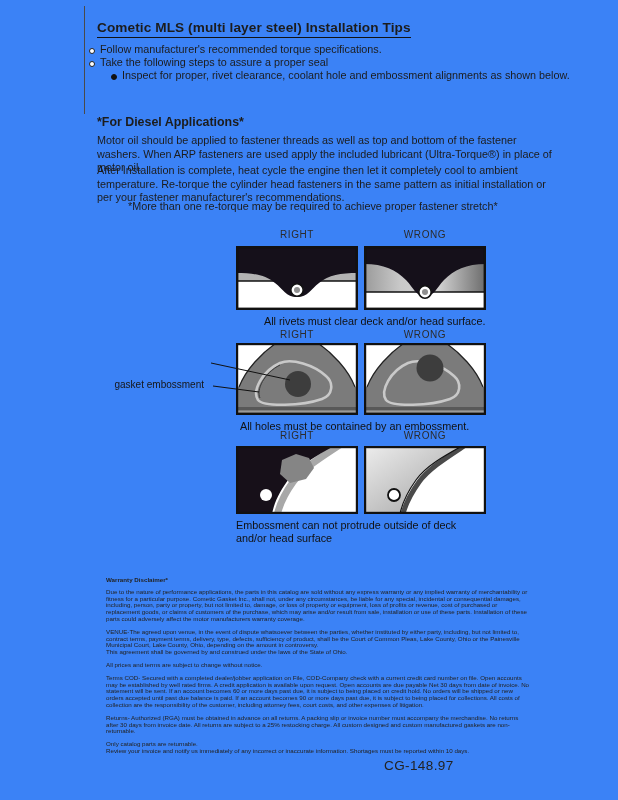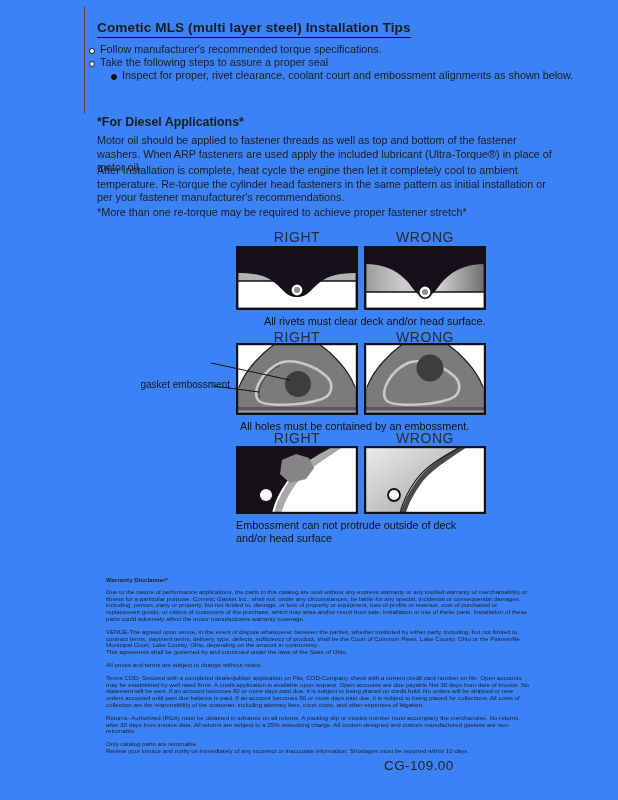--- a/index.html
+++ b/index.html
@@ -17,35 +17,35 @@
   
   .tips{left:89px;top:43px;font-size:10.8px;line-height:13.2px;}
   .tip-row{display:flex;align-items:flex-start;}
   .tip-row.sub{padding-left:22px;}
   .mk{flex:0 0 auto;margin:4.5px 5px 0 0;width:4px;height:4px;border-radius:50%;}
   .mk.open{border:1px solid #222;background:#fff;}
   .mk.fill{border:1px solid #111;background:#111;}
   
   .diesel-h{left:97px;top:115px;font-size:12.4px;font-weight:bold;}
   .para{left:97px;width:458px;font-size:10.8px;line-height:13.6px;}
-  .p1{top:134px;} .p2{top:164px;} .pnote{top:206px;}
-  
-  .dg-labels{display:flex;width:250px;font-size:14px;color:#2b2b2b;letter-spacing:.6px;}
+  .p1{top:134px;} .p2{top:164px;} .pnote{top:200px;margin-left:31px;}
+  
+  .dg-labels{display:flex;width:250px;font-size:10px;color:#2b2b2b;letter-spacing:.6px;}
   .dg-labels span{width:122px;text-align:center;}
   .dg-labels span:first-child{margin-right:6px;}
   .row1-labels{left:236px;top:229px;} .row1-boxes{left:236px;top:246px;}
   .row2-labels{left:236px;top:329px;} .row2-boxes{left:236px;top:343px;}
   .row3-labels{left:236px;top:430px;} .row3-boxes{left:236px;top:446px;}
   .boxes{display:flex;gap:6px;}
   .caption{font-size:10.8px;color:#111;line-height:12.5px;}
   .cap1{left:236px;top:315px;margin-left:28px;} .cap2{left:240px;top:420px;} .cap3{left:236px;top:519px;}
   
   .ann{font-size:10px;line-height:12px;text-align:right;color:#161616;}
   .ann-coolant{left:100px;top:342px;width:110px;}
-  .ann-emboss{left:112px;top:379px;width:118px;}
+  .ann-emboss{left:86px;top:379px;width:118px;}
   .leader-svg{left:200px;top:355px;}
   
   .legal{left:106px;top:577px;width:424px;font-size:6.2px;line-height:6.8px;color:#222;}
   .legal .lh{font-weight:bold;margin:0 0 5px 0;}
   .legal p{margin:0 0 6px 0;}
   .legal p.m0{margin:0;}
   
   .footer-code{left:384px;top:758px;font-size:13.5px;letter-spacing:.4px;color:#222;}
 </style>
 </head>
@@ -61,21 +61,21 @@
     <div class="tip-row">
       <span class="mk open"></span>
       <span>Follow manufacturer's recommended torque specifications.</span>
     </div>
     <div class="tip-row">
       <span class="mk open"></span>
       <span>Take the following steps to assure a proper seal</span>
     </div>
     <div class="tip-row sub">
       <span class="mk fill"></span>
-      <span>Inspect for proper, rivet clearance, coolant court and embossment alignments as shown below.</span>
+      <span>Inspect for proper, rivet clearance, coolant hole and embossment alignments as shown below.</span>
     </div>
   </div>
 
   <div class="abs diesel-h">*For Diesel Applications*</div>
   <div class="abs para p1">Motor oil should be applied to fastener threads as well as top and bottom of the fastener washers. When ARP fasteners are used apply the included lubricant (Ultra-Torque®) in place of motor oil.</div>
   <div class="abs para p2">After Installation is complete, heat cycle the engine then let it completely cool to ambient temperature. Re-torque the cylinder head fasteners in the same pattern as initial installation or per your fastener manufacturer's recommendations.</div>
   <div class="abs para pnote">*More than one re-torque may be required to achieve proper fastener stretch*</div>
 
   <div class="abs dg-labels row1-labels">
     <span>RIGHT</span>
@@ -186,15 +186,15 @@
     <p>Due to the nature of performance applications, the parts in this catalog are sold without any express warranty or any implied warranty of merchantability or fitness for a particular purpose.  Cometic Gasket Inc., shall not, under any circumstances, be liable for any special, incidental or consequential damages, including, person, party or property, but not limited to, damage, or loss of property or equipment, loss of profits or revenue, cost of purchased or replacement goods, or claims of customers of the purchase, which may arise and/or result from sale, installation or use of these parts.  Installation of these parts could adversely affect the motor manufacturers warranty coverage.</p>
     <p class="m0">VENUE-The agreed upon venue, in the event of dispute whatsoever between the parties, whether instituted by either party, including, but not limited to, contract terms, payment terms, delivery, type, defects, sufficiency of product, shall be the Court of Common Pleas, Lake County, Ohio or the Painesville Municipal Court, Lake County, Ohio, depending on the amount in controversy.</p>
     <p>This agreement shall be governed by and construed under the laws of the State of Ohio.</p>
     <p>All prices and terms are subject to change without notice.</p>
     <p>Terms COD- Secured with a completed dealer/jobber application on File, COD-Company check with a current credit card number on file.  Open accounts may be established by well rated firms.  A credit application is available upon request.  Open accounts are due payable Net 30 days from date of invoice.  No statement will be sent.  If an account becomes 60 or more days past due, it is subject to being placed on credit hold.  No orders will be shipped or new orders accepted until past due balance is paid.  If an account becomes 90 or more days past due, it is subject to being placed for collections.  All costs of collection are the responsibility of the customer, including attorney fees, court costs, and other expenses of litigation.</p>
     <p>Returns- Authorized (RGA) must be obtained in advance on all returns.  A packing slip or invoice number must accompany the merchandise.  No returns after 30 days from invoice date.  All returns are subject to a 25% restocking charge.  All custom designed and custom manufactured gaskets are non-returnable.</p>
     <p class="m0">Only catalog parts are returnable.</p>
     <p class="m0">Review your invoice and notify us immediately of any incorrect or inaccurate information.  Shortages must be reported within 10 days.</p>
   </div>
 
-  <div class="abs footer-code">CG-109.00</div>
+  <div class="abs footer-code">CG-148.97</div>
 
 </div>
 
 </body></html>

